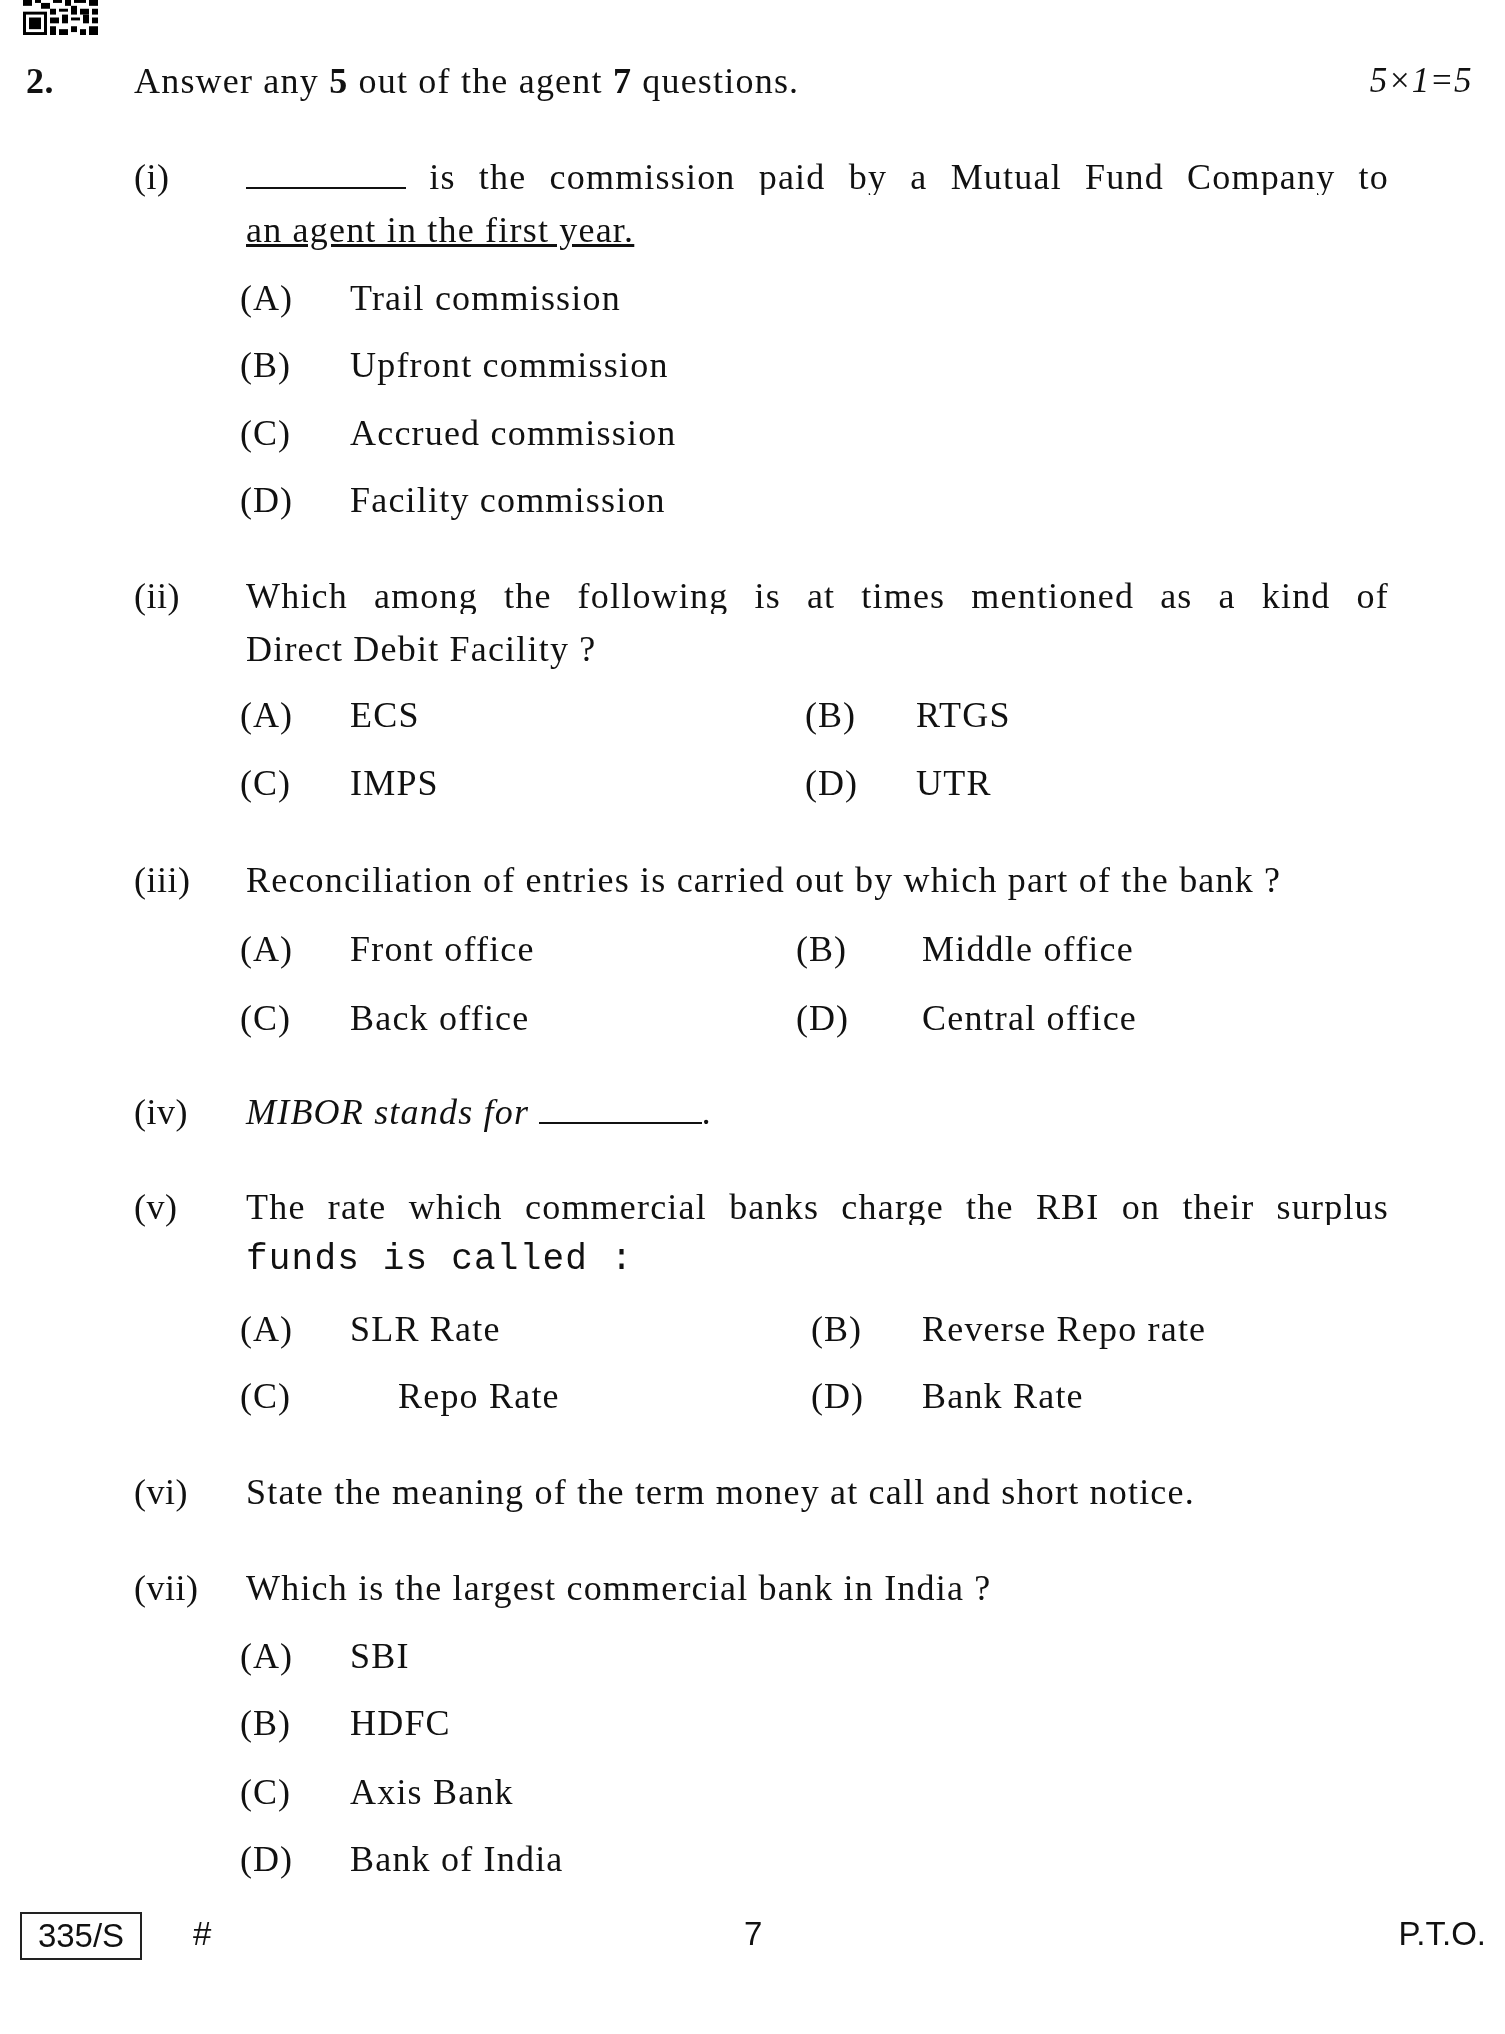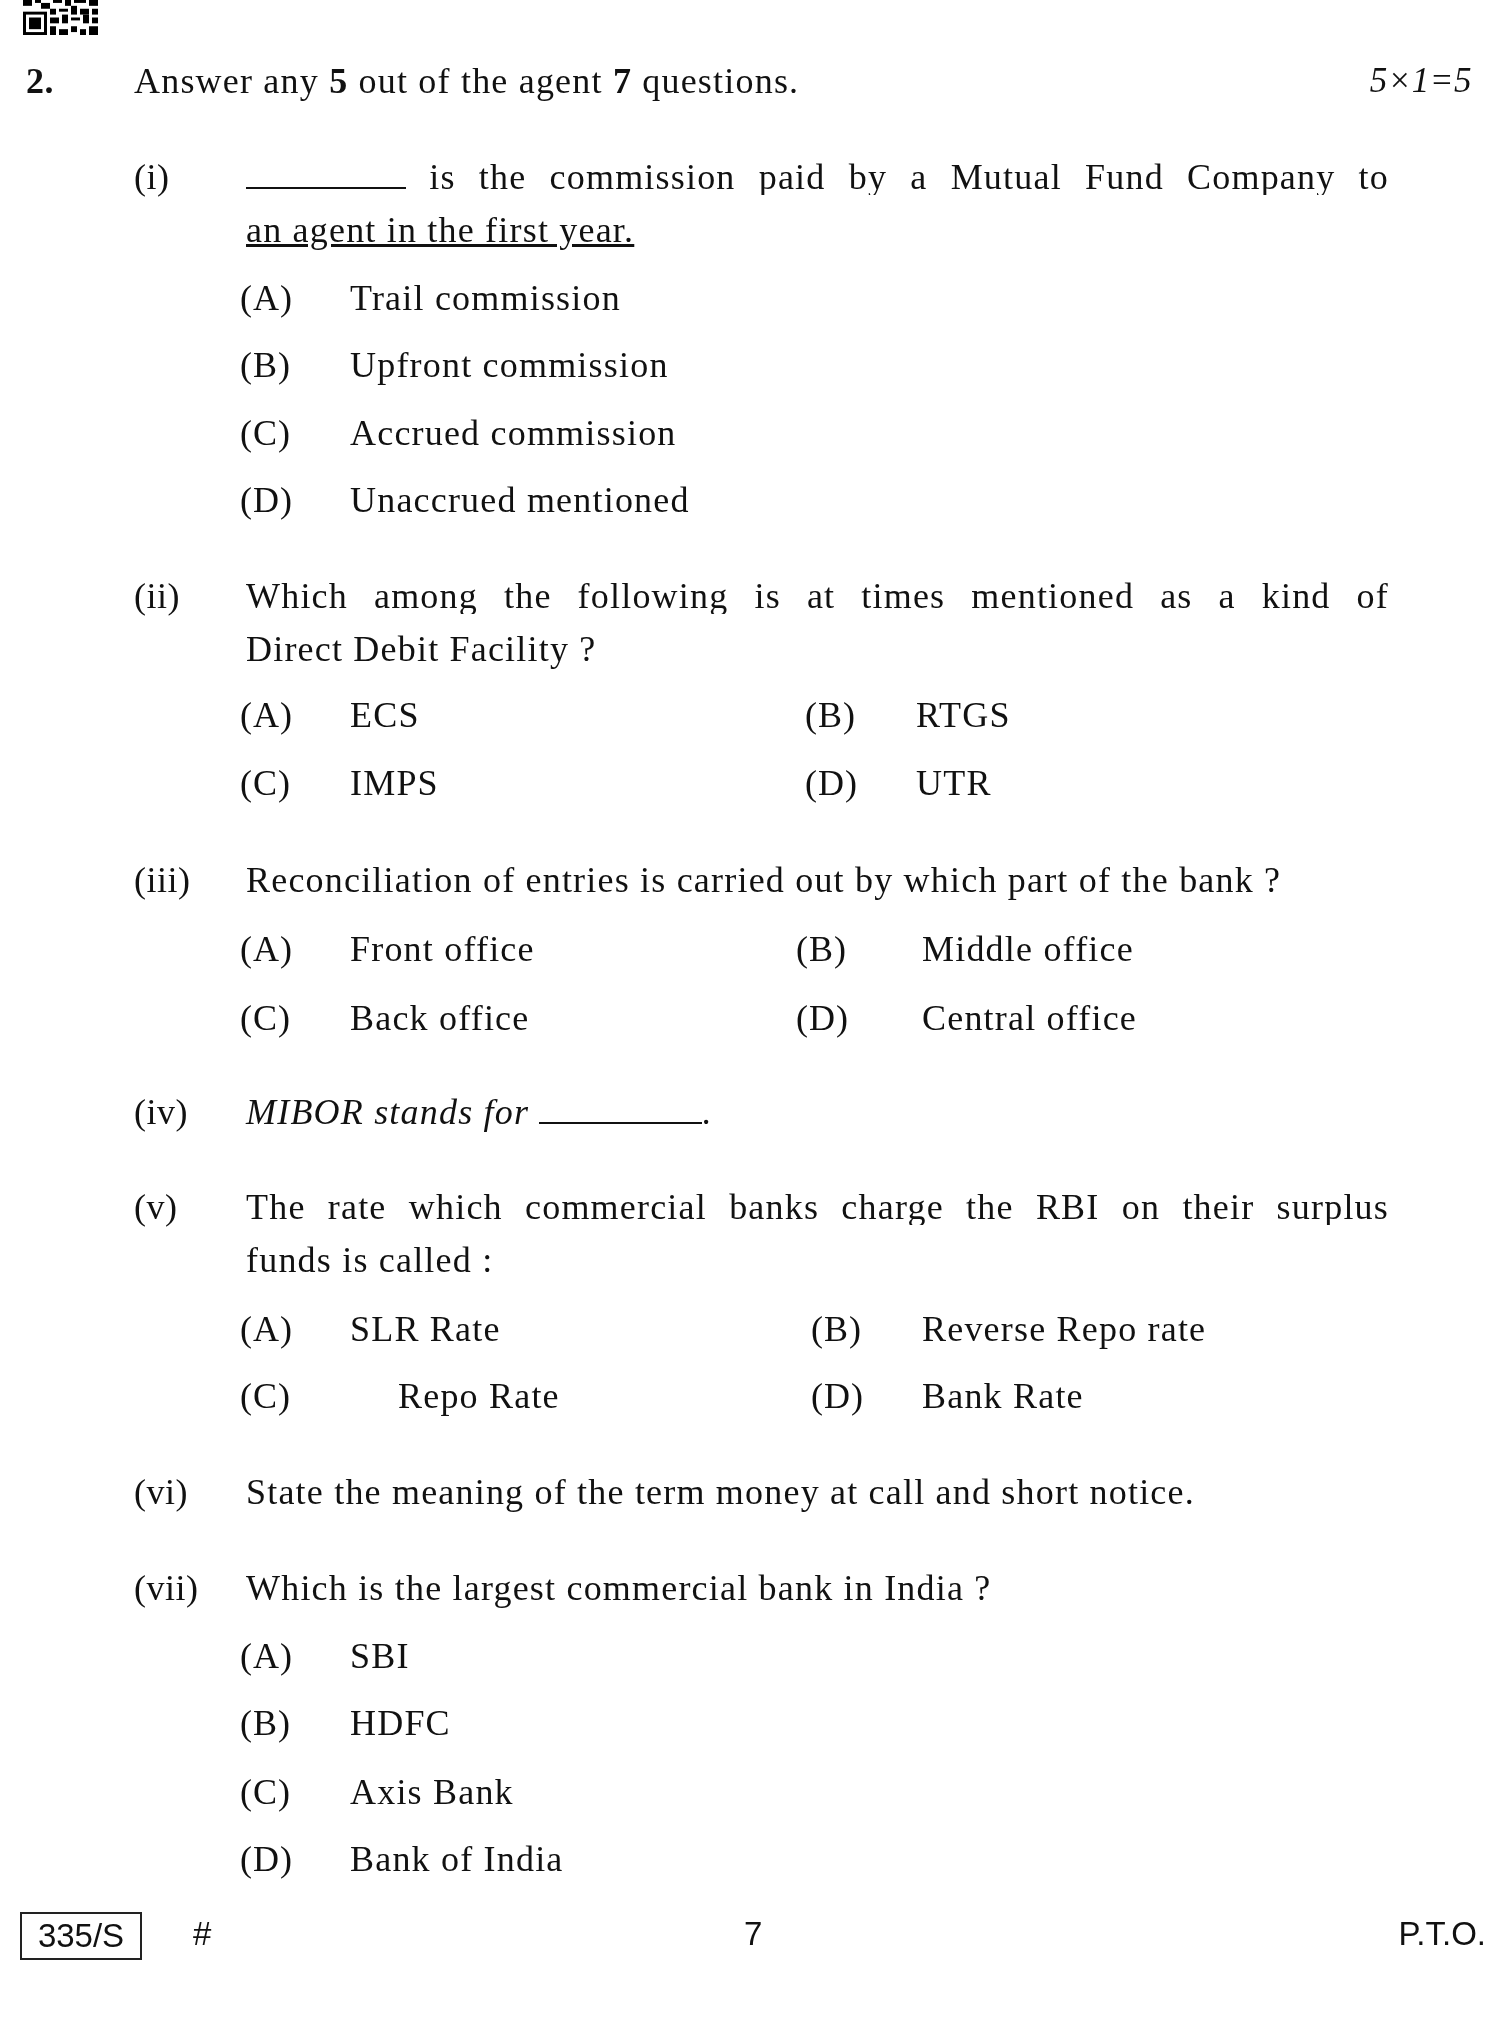--- a/index.html
+++ b/index.html
@@ -67,21 +67,21 @@
   <span class="blank" style="width:160px;"></span> <span>is the commission paid by a Mutual Fund Company to</span>
 </div>
 <div class="ln" style="left:246px; top:212px;text-decoration:underline;">an agent in the first year.</div>
 <div class="olbl" style="left:240px; top:280px;">(A)</div>
 <div class="otxt" style="left:350px; top:280px;">Trail commission</div>
 <div class="olbl" style="left:240px; top:347px;">(B)</div>
 <div class="otxt" style="left:350px; top:347px;">Upfront commission</div>
 <div class="olbl" style="left:240px; top:415px;">(C)</div>
 <div class="otxt" style="left:350px; top:415px;">Accrued commission</div>
 <div class="olbl" style="left:240px; top:482px;">(D)</div>
-<div class="otxt" style="left:350px; top:482px;">Unaccrued mentioned</div>
+<div class="otxt" style="left:350px; top:482px;">Facility commission</div>
 
 <div class="rn" style="left:134px; top:578px;">(ii)</div>
 <div class="ln just" style="left:246px; top:578px; width:1143px;">Which among the following is at times mentioned as a kind of</div>
 <div class="ln" style="left:246px; top:631px;">Direct Debit Facility ?</div>
 <div class="olbl" style="left:240px; top:697px;">(A)</div>
 <div class="otxt" style="left:350px; top:697px;">ECS</div>
 <div class="olbl" style="left:805px; top:697px;">(B)</div>
 <div class="otxt" style="left:916px; top:697px;">RTGS</div>
 <div class="olbl" style="left:240px; top:765px;">(C)</div>
 <div class="otxt" style="left:350px; top:765px;">IMPS</div>
@@ -99,21 +99,21 @@
 <div class="olbl" style="left:796px; top:1000px;">(D)</div>
 <div class="otxt" style="left:922px; top:1000px;">Central office</div>
 
 <div class="rn" style="left:134px; top:1094px;">(iv)</div>
 <div class="ln" style="left:246px; top:1094px;font-style:italic;">
   <span>MIBOR stands for </span><span class="blank" style="width:163px;"></span><span>.</span>
 </div>
 
 <div class="rn" style="left:134px; top:1189px;">(v)</div>
 <div class="ln just" style="left:246px; top:1189px; width:1143px;">The rate which commercial banks charge the RBI on their surplus</div>
-<div class="ln" style="left:246px; top:1242px;">funds is called :</div>
+<div class="ln" style="left:246px; top:1242px;font-family:Liberation Mono, monospace;">funds is called :</div>
 <div class="olbl" style="left:240px; top:1311px;">(A)</div>
 <div class="otxt" style="left:350px; top:1311px;">SLR Rate</div>
 <div class="olbl" style="left:811px; top:1311px;">(B)</div>
 <div class="otxt" style="left:922px; top:1311px;">Reverse Repo rate</div>
 <div class="olbl" style="left:240px; top:1378px;">(C)</div>
 <div class="otxt" style="left:350px; top:1378px;margin-left:48px;">Repo Rate</div>
 <div class="olbl" style="left:811px; top:1378px;">(D)</div>
 <div class="otxt" style="left:922px; top:1378px;">Bank Rate</div>
 
 <div class="rn" style="left:134px; top:1474px;">(vi)</div>

